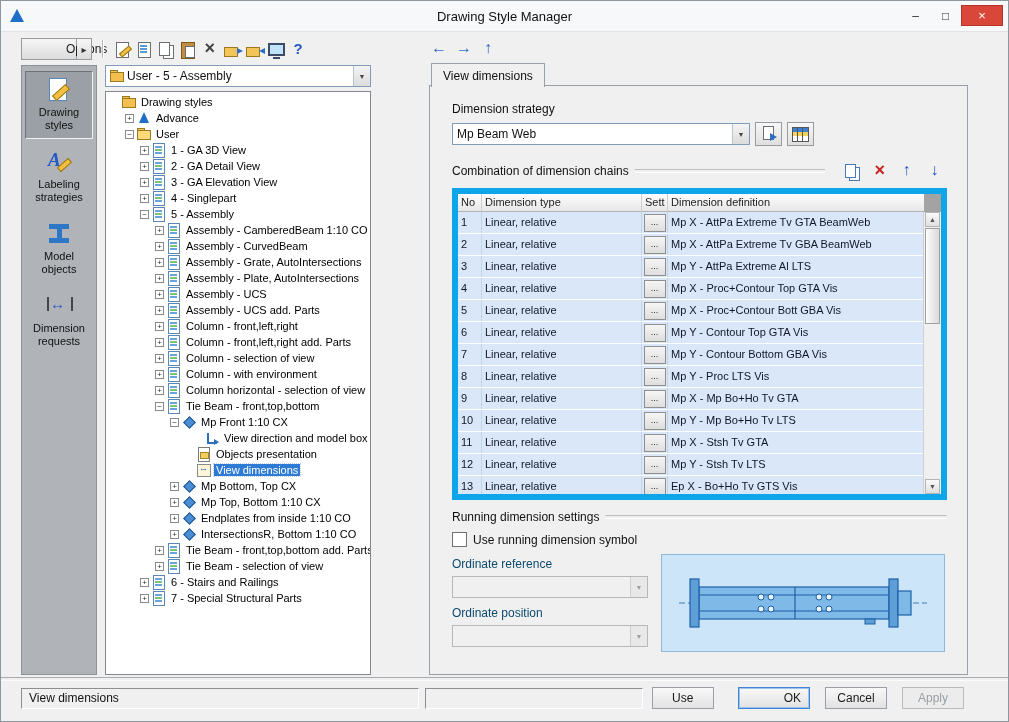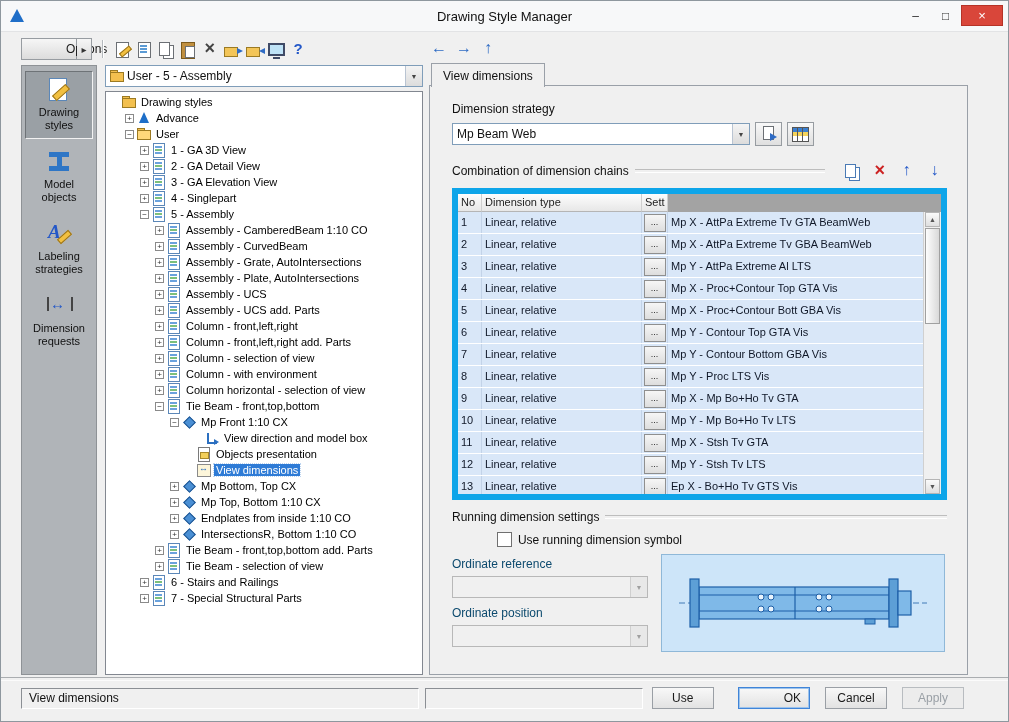--- a/index.html
+++ b/index.html
@@ -55,21 +55,21 @@
   .sbi-drawing-styles::before{content:"";position:absolute;left:4px;top:1px;width:16px;height:21px;background:#fff;border:1px solid #5b87b8;}
   .sbi-drawing-styles::after{content:"";position:absolute;left:7px;top:12px;width:16px;height:5px;background:#f2c040;border:1px solid #97711c;transform:rotate(-42deg);}
   .sbi-model-objects::before{content:"";position:absolute;left:4px;top:3px;width:20px;height:5px;background:#2e76c6;box-shadow:0 14px 0 #2e76c6;}
   .sbi-model-objects::after{content:"";position:absolute;left:12px;top:8px;width:5px;height:9px;background:#2e76c6;}
   .sbi-labeling-strategies::before{content:"A";position:absolute;left:3px;top:0;font:italic bold 19px "Liberation Serif",serif;color:#2458c8;}
   .sbi-labeling-strategies::after{content:"";position:absolute;left:12px;top:13px;width:13px;height:4px;background:#f2c040;border:1px solid #97711c;transform:rotate(-42deg);}
   .sbi-dimension-requests::before{content:"\2194";position:absolute;left:5px;top:2px;font:bold 15px "Liberation Sans",sans-serif;color:#2458c8;}
   .sbi-dimension-requests::after{content:"";position:absolute;left:2px;top:4px;width:22px;height:14px;border-left:2px solid #444;border-right:2px solid #444;}
 
   
-  .tree-region{position:absolute;top:64px;left:104px;width:318px;bottom:46px;display:flex;flex-direction:column;}
+  .tree-region{position:absolute;top:64px;left:104px;width:266px;bottom:46px;display:flex;flex-direction:column;}
   .combo{height:22px;background:#fff;border:1px solid #7f9db9;display:flex;align-items:center;box-sizing:border-box;padding-left:4px;font-size:12px;color:#111;}
   .combo-text{flex:1;white-space:nowrap;overflow:hidden;}
   .dd{flex:none;width:16px;height:100%;display:flex;align-items:center;justify-content:center;font-size:7px;color:#444;background:linear-gradient(#f4f4f4,#dcdcdc);border-left:1px solid #b9c4d2;}
   .combo.disabled{background:#f0f0f0;border-color:#b8b8b8;color:#9a9a9a;}
   .combo.disabled .dd{color:#a0a0a0;background:#e8e8e8;border-left-color:#cfcfcf;}
   .treebox{flex:1;margin-top:4px;background:#fff;border:1px solid #828790;overflow:hidden;padding:2px 0;}
   .tree-row{display:flex;align-items:center;height:16px;white-space:nowrap;font-size:11px;color:#000;}
   .exp{flex:none;width:9px;height:9px;box-sizing:border-box;border:1px solid #8a8a8a;background:#fff;font:8px/7px "Liberation Sans",sans-serif;text-align:center;color:#333;margin-right:3px;}
   .exp.hidden{visibility:hidden;}
   .tree-label{padding:0 2px;}
@@ -126,21 +126,21 @@
   .col2{flex:0 0 26px;}
   .col3{flex:1;border-right:none;}
   .sett-btn{width:20px;height:16px;background:linear-gradient(#f6f6f6,#dedede);border:1px solid #8f8f8f;font:9px/14px "Liberation Sans",sans-serif;text-align:center;color:#222;}
   .scroll{position:absolute;top:18px;right:0;bottom:0;width:17px;background:#f0f0f0;border-left:1px solid #d0d0d0;display:flex;flex-direction:column;align-items:center;}
   .sarr{width:15px;height:15px;font-size:7px;color:#555;display:flex;align-items:center;justify-content:center;background:linear-gradient(#fafafa,#dfdfdf);border:1px solid #b5b5b5;box-sizing:border-box;}
   .sarr.down{margin-top:auto;}
   .sthumb{width:15px;height:96px;background:linear-gradient(90deg,#fdfdfd,#d9d9d9);border:1px solid #a0a0a0;box-sizing:border-box;margin-top:1px;}
 
   
   .running-area{position:relative;margin-top:8px;height:152px;}
-  .cbrow{display:flex;align-items:center;font-size:12px;color:#111;margin:4px 0 10px;justify-content:flex-end;}
+  .cbrow{display:flex;align-items:center;font-size:12px;color:#111;margin:4px 0 10px;}
   .cb{width:13px;height:13px;background:#fff;border:1px solid #707070;margin-right:6px;flex:none;}
   .lbl2{font-size:12px;color:#0c4a6e;margin:8px 0 5px;}
   .run-left{width:230px;}
   .run-left .combo{width:196px;}
   .preview{position:absolute;right:2px;top:22px;width:282px;height:96px;background:#cde5f9;border:1px solid #8fb8d8;display:flex;align-items:center;justify-content:center;}
 
   
   .hsep{position:absolute;left:0;right:0;bottom:40px;height:2px;border-top:1px solid #aaadb0;border-bottom:1px solid #fbfbfb;}
   .statusbar{position:absolute;left:20px;right:44px;bottom:11px;height:24px;display:flex;align-items:center;}
   .scell{height:21px;box-sizing:border-box;border:1px solid;border-color:#8b8f94 #fff #fff #8b8f94;background:#f0f0f0;font-size:12px;color:#111;display:flex;align-items:center;padding:0 7px;}
@@ -213,26 +213,26 @@
         </span>
       </div>
   </div>
 
   <div class="sidebar">
       <div class="side-item selected">
         <span class="sbi sbi-drawing-styles"></span>
         <span class="side-label">Drawing styles</span>
       </div>
       <div class="side-item">
+        <span class="sbi sbi-labeling-strategies"></span>
+        <span class="side-label">Labeling strategies</span>
+      </div>
+      <div class="side-item">
         <span class="sbi sbi-model-objects"></span>
         <span class="side-label">Model objects</span>
-      </div>
-      <div class="side-item">
-        <span class="sbi sbi-labeling-strategies"></span>
-        <span class="side-label">Labeling strategies</span>
       </div>
       <div class="side-item">
         <span class="sbi sbi-dimension-requests"></span>
         <span class="side-label">Dimension requests</span>
       </div>
     </div>
 
   <div class="tree-region">
     <div class="combo tree-combo">
       <span class="ti ti-folder"></span>
@@ -442,20 +442,21 @@
               <span class="tbi tbi-move-down"></span>
             </span>
           </div>
       </div>
 
       <div class="dtable">
         <div class="thead">
             <div class="th col0">No</div>
             <div class="th col1">Dimension type</div>
             <div class="th col2">Sett</div>
+            <div class="th col3">Dimension definition</div>
           </div>
         <div class="tbody">
             <div class="trow">
               <div class="td col0">1</div>
               <div class="td col1">Linear, relative</div>
               <div class="td col2 c">
                 <span class="sett-btn">...</span>
               </div>
               <div class="td col3">Mp X - AttPa Extreme Tv GTA BeamWeb</div>
             </div>

